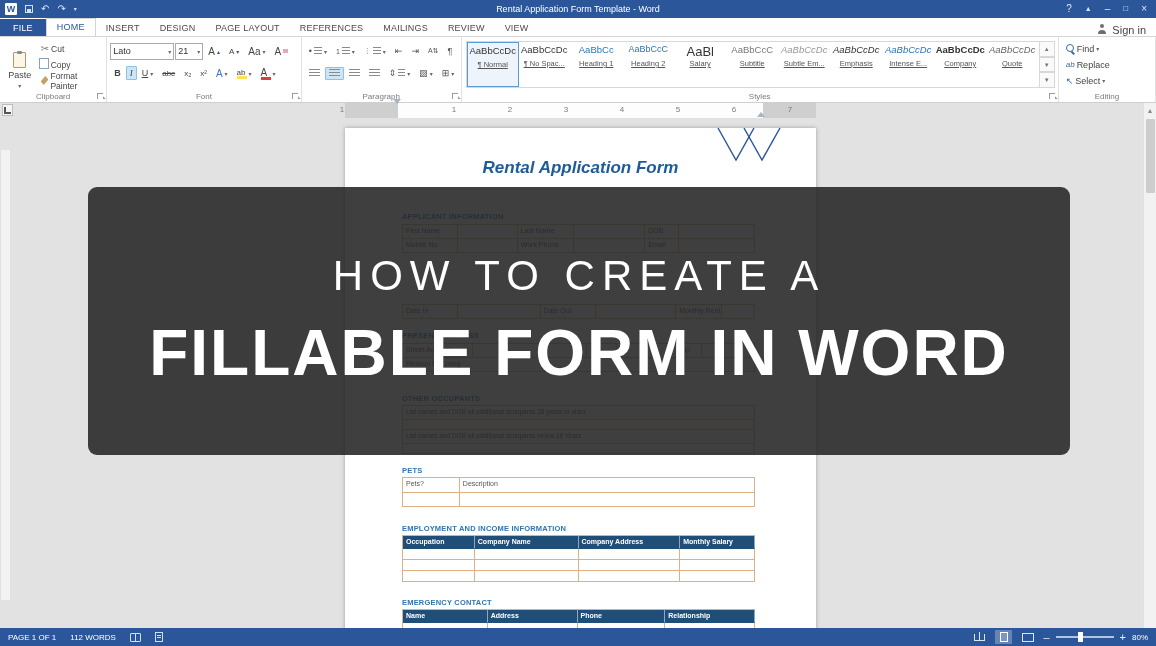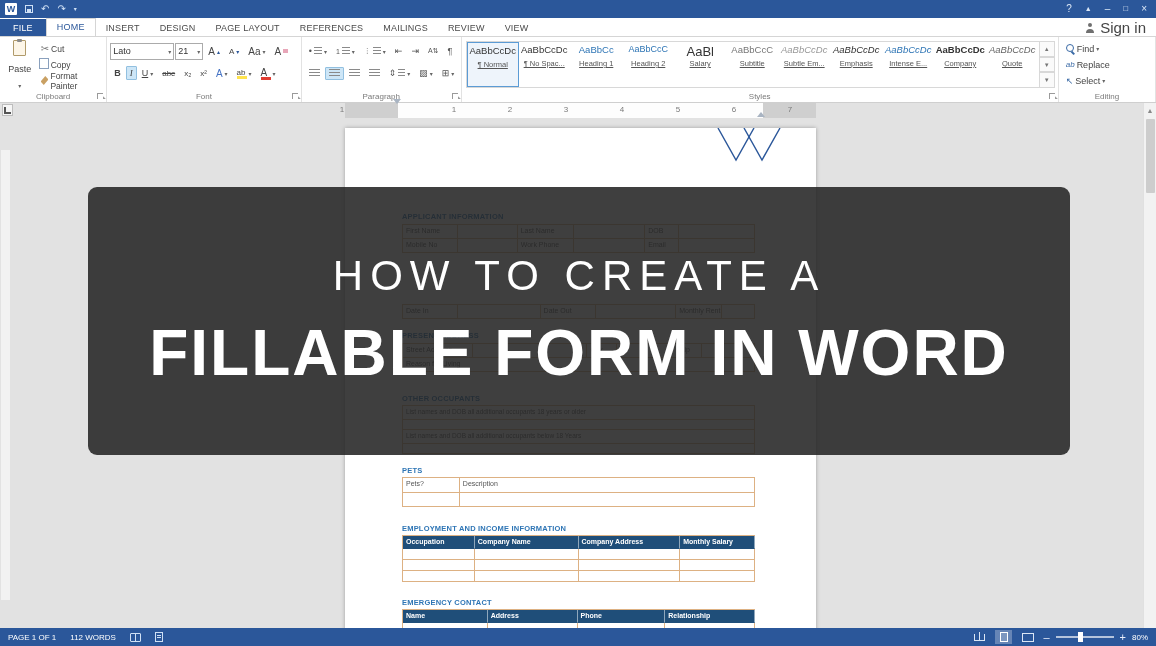--- a/index.html
+++ b/index.html
@@ -17,41 +17,41 @@
   .ic-save::after { content:""; position:absolute; left:1px; bottom:0; width:4px; height:3px; background:#cfe0f5; }
   .tb-title { position:absolute; left:0; right:0; text-align:center; font-size:9px; color:#fff; pointer-events:none; }
   .tb-right { margin-left:auto; display:flex; align-items:center; gap:13px; padding-right:9px; z-index:2; }
   .tb-btn { color:#dce8f7; font-size:10px; line-height:10px; }
 
   
   .tabrow { position:absolute; top:18px; left:0; width:1156px; height:18px; background:#fff; display:flex; align-items:flex-end; }
   .rtab { font-size:9px; color:#4a4a4a; padding:4px 10px 3px 10px; letter-spacing:.2px; }
   .rtab.file { background:#2b579a; color:#fff; padding:4px 13px 3px 13px; }
   .rtab.active { color:#2b579a; background:#fff; border:1px solid #d5d5d5; border-bottom:none; padding:3px 10px 4px 10px; }
-  .signin { margin-left:auto; display:flex; align-items:center; gap:5px; padding-right:10px; font-size:15px; color:#444; }
+  .signin { margin-left:auto; display:flex; align-items:flex-start; gap:5px; padding-right:10px; font-size:11px; color:#444; }
   .ic-person { position:relative; width:10px; height:10px; }
   .ic-person::before { content:""; position:absolute; left:3px; top:0; width:4px; height:4px; border-radius:50%; background:#6f6f6f; }
   .ic-person::after { content:""; position:absolute; left:1px; bottom:0; width:8px; height:4px; border-radius:4px 4px 0 0; background:#6f6f6f; }
 
   
   .ribbon { position:absolute; top:36px; left:0; width:1156px; height:67px; background:#fff;
             border-top:1px solid #d5d5d5; border-bottom:1px solid #cfcfcf; display:flex; }
   .rgroup { position:relative; height:100%; border-right:1px solid #e2e2e2; padding:3px 3px 13px 3px; }
   .rgroup-label { position:absolute; bottom:1px; left:0; right:0; text-align:center; font-size:8px; color:#7a7a7a; }
   .dlg { position:absolute; right:3px; bottom:3px; width:6px; height:6px; border-left:1px solid #9a9a9a; border-top:1px solid #9a9a9a; }
   .dlg::after { content:""; position:absolute; right:-2px; bottom:-2px; border:2px solid transparent; border-left-color:#9a9a9a; transform:rotate(135deg); }
 
   .rrow { display:flex; align-items:center; height:22px; gap:1px; }
   .rbtn { display:flex; align-items:center; gap:2px; padding:1px 3px; font-size:9px; color:#444; border:1px solid transparent; border-radius:1px; }
   .rbtn.active { background:#cde6f7; border-color:#92c0e0; }
   .caret { font-size:6px; color:#666; }
 
   
   .g-clipboard { width:108px; display:flex; }
-  .paste-big { width:38px; display:flex; flex-direction:column; align-items:center; justify-content:space-between; gap:2px; font-size:9px; color:#444; }
+  .paste-big { width:38px; display:flex; flex-direction:column; align-items:center; justify-content:flex-end; gap:2px; font-size:9px; color:#444; }
   .ic-clipboard { width:13px; height:16px; background:#fdf6e8; border:1px solid #b09a6a; border-radius:1px; position:relative; }
   .ic-clipboard::before { content:""; position:absolute; left:3px; top:-2px; width:5px; height:3px; background:#8a8a8a; border-radius:1px; }
   .clip-small { display:flex; flex-direction:column; justify-content:center; gap:2px; }
   .clip-small .rbtn { height:14px; font-size:8.5px; }
   .ic-cut { color:#777; font-size:10px; }
   .ic-copy { position:relative; width:8px; height:9px; border:1px solid #8aa0bd; background:#fff; }
   .ic-copy::before { content:""; position:absolute; left:-3px; top:-3px; width:8px; height:9px; border:1px solid #8aa0bd; background:#fff; }
   .ic-brush { width:9px; height:9px; background:#c9a063; clip-path:polygon(0 60%, 60% 0, 100% 40%, 40% 100%); }
 
   
@@ -168,20 +168,21 @@
 <div class="app">
 
   <div class="titlebar">
     <div class="qat">
       <span class="word-logo">W</span>
       <span class="ic-save"></span>
       <span class="qat-ic">↶</span>
       <span class="qat-ic">↷</span>
       <span class="qat-ic" style="font-size:6px;">▾</span>
     </div>
+    <div class="tb-title">Rental Application Form Template - Word</div>
     <div class="tb-right">
       <span class="tb-btn">?</span>
       <span class="tb-btn" style="font-size:7px;">▲</span>
       <span class="tb-btn">–</span>
       <span class="tb-btn" style="font-size:8px;">□</span>
       <span class="tb-btn">×</span>
     </div>
   </div>
 
   <div class="tabrow">
@@ -447,20 +448,21 @@
     <div class="vruler">
         <span class="vband"></span>
       </div>
 
     <div class="page">
       <svg class="chevrons" width="72" height="34" viewBox="0 0 72 34">
         <polyline points="2,0 20,32 38,0" fill="none" stroke="#2b579a" stroke-width="1.4"></polyline>
         <polyline points="28,0 46,32 64,0" fill="none" stroke="#2b579a" stroke-width="1.4"></polyline>
       </svg>
 
+      <div class="doc-title">Rental Application Form</div>
 
       <div class="sec-h" style="left:57px; top:84px;">APPLICANT INFORMATION</div>
       <div class="ftable" style="left:57px; top:96px; width:353px;">
         <div class="frow">
           <span class="fcell" style="width:55px;height:14px;">First Name</span>
           <span class="fcell" style="width:60px;height:14px;"></span>
           <span class="fcell" style="width:56px;height:14px;">Last Name</span>
           <span class="fcell" style="width:72px;height:14px;"></span>
           <span class="fcell" style="width:34px;height:14px;">DOB</span>
           <span class="fcell" style="width:76px;height:14px;"></span>

